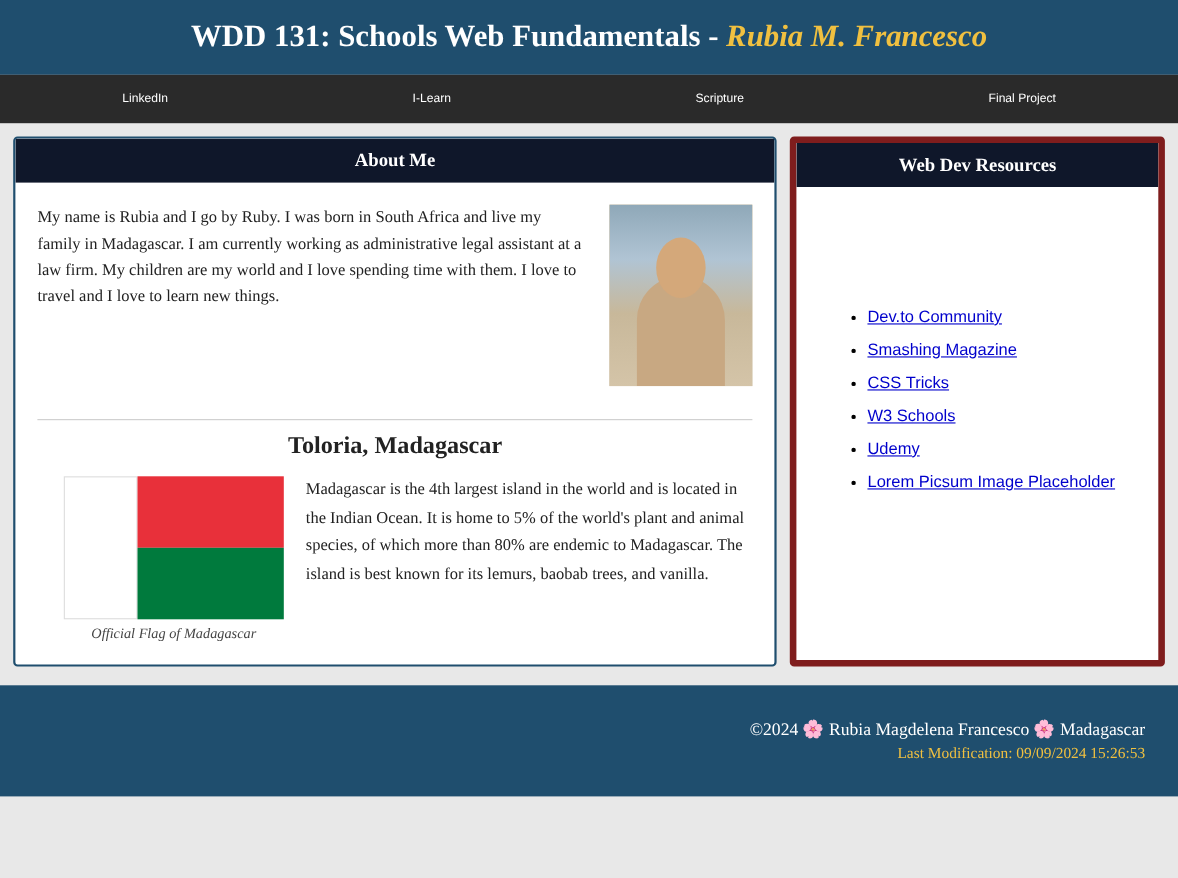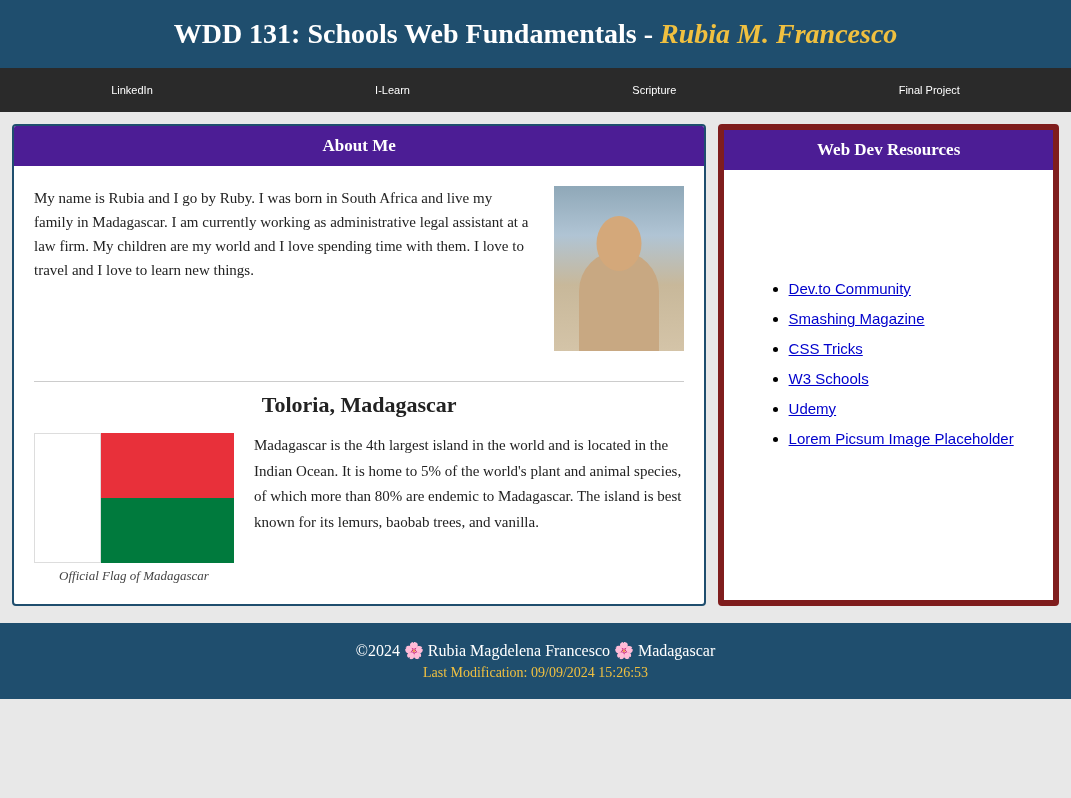--- a/index.html
+++ b/index.html
@@ -60,21 +60,21 @@
     
     #about-me {
       flex: 2.1;
       border: 2px solid #1f4e6e;
       background-color: white;
       border-radius: 4px;
       overflow: hidden;
     }
 
     .section-header {
-      background-color: #4c1d95;
+      background-color: #0f172a;
       color: white;
       text-align: center;
       padding: 10px;
       font-weight: bold;
       font-size: 17px;
     }
 
     .about-content {
       padding: 20px;
     }
@@ -157,20 +157,21 @@
       gap: 20px;
       align-items: flex-start;
       text-align: left;
     }
 
     .flag-container {
       flex-shrink: 0;
       display: flex;
       flex-direction: column;
       align-items: center;
+      margin-left: 24px;
     }
 
     .madagascar-flag {
       width: 200px;
       height: 130px;
       display: flex;
     }
 
     .flag-white {
       width: 67px;
@@ -240,22 +241,22 @@
     .resources-list li a {
       color: #0000cc;
       text-decoration: underline;
       font-size: 15px;
       font-family: Arial, sans-serif;
     }
 
     
     #footer {
       background-color: #1f4e6e;
-      text-align: center;
-      padding: 18px;
+      text-align: right;
+      padding: 30px;
       margin-top: 5px;
     }
 
     #footer .footer-main {
       color: white;
       font-size: 16px;
       margin-bottom: 5px;
     }
 
     #footer .footer-flower {

